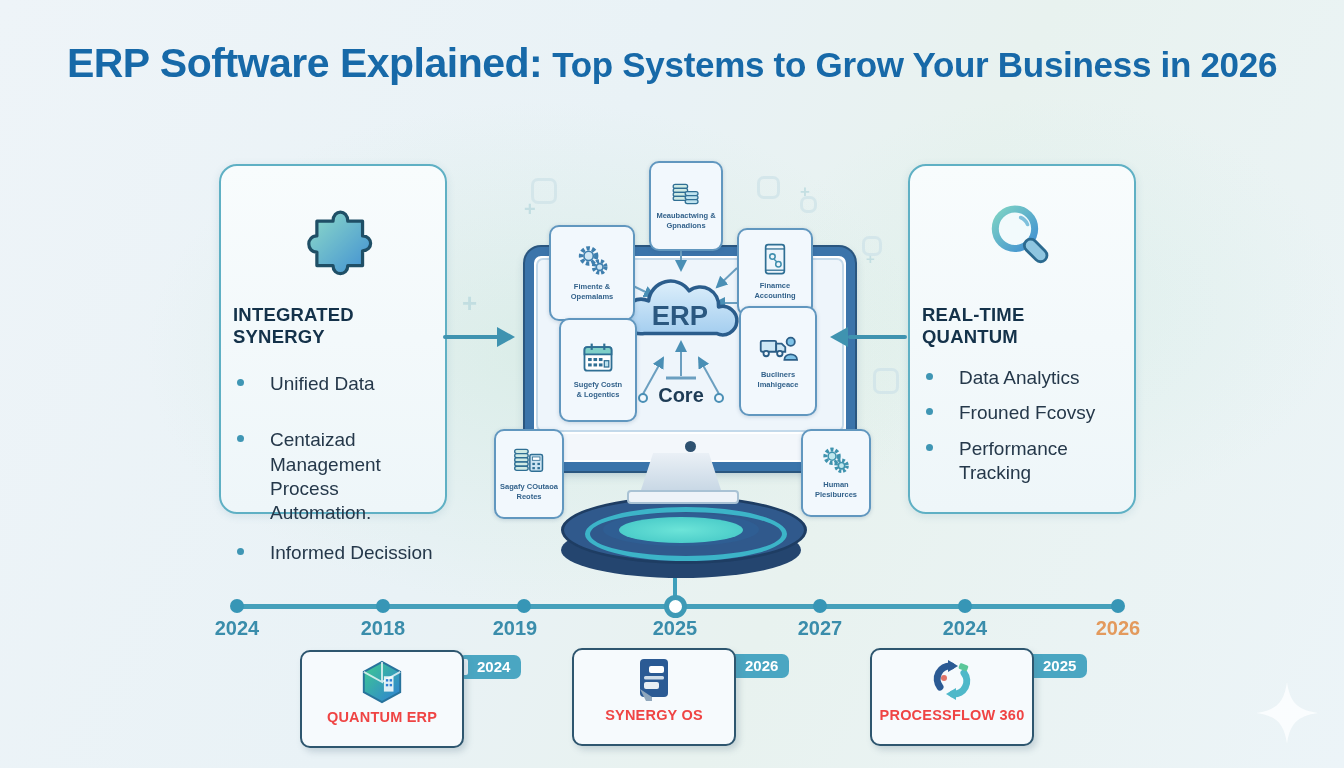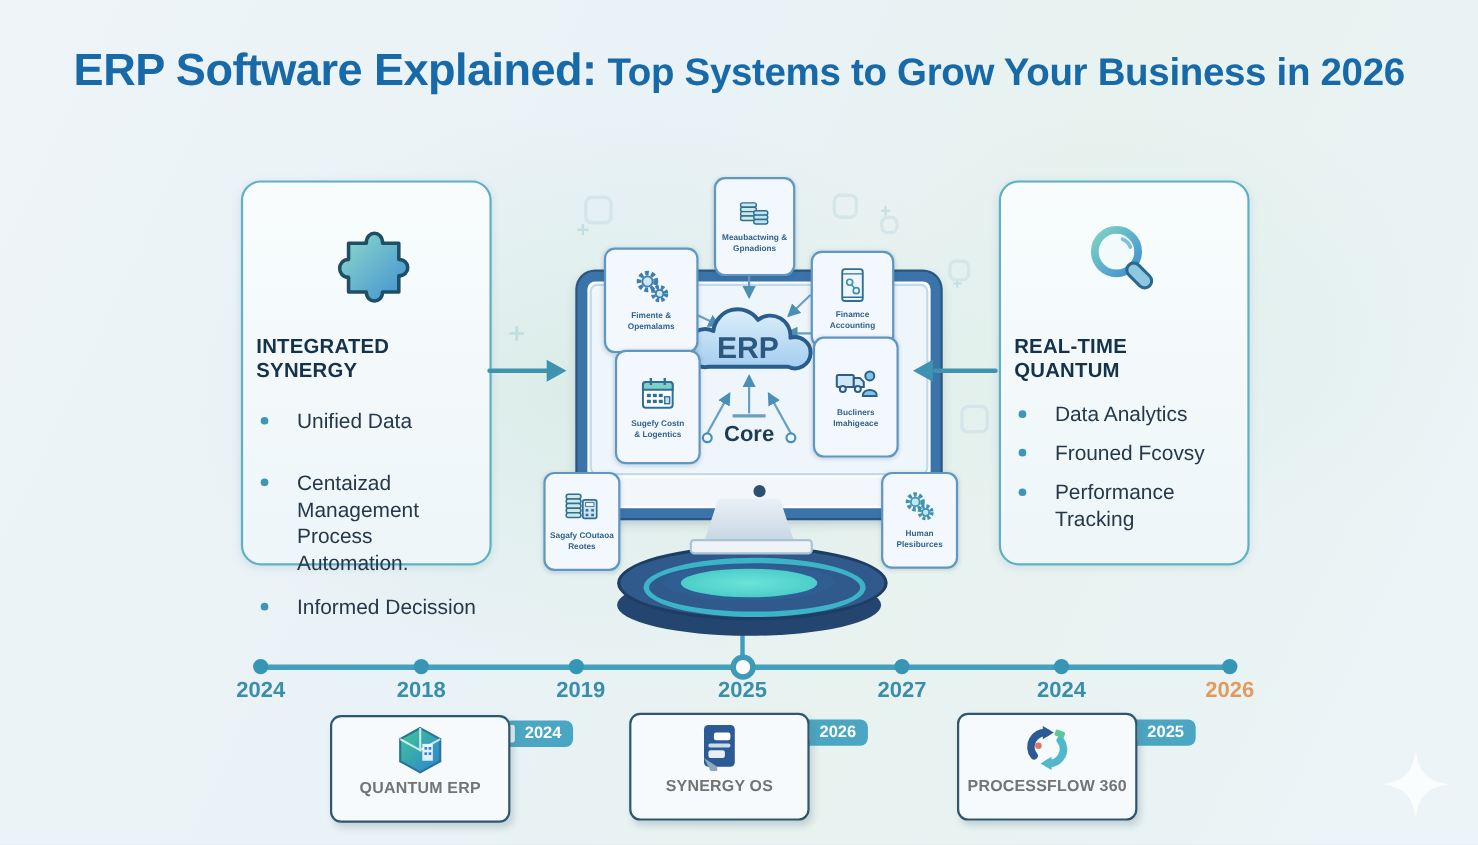--- a/index.html
+++ b/index.html
@@ -58,21 +58,21 @@
   .tl-line{position:absolute;left:237px;top:604px;width:881px;height:5px;background:#45a0bb;border-radius:3px;z-index:1;}
   .tl-dot{position:absolute;top:599px;width:14px;height:14px;border-radius:50%;background:#3796b6;z-index:2;}
   .tl-open{position:absolute;left:664px;top:595px;width:13px;height:13px;border-radius:50%;
     border:5px solid #3e9ab6;background:#fff;z-index:2;}
   .tl-label{position:absolute;top:617px;width:90px;text-align:center;font-size:20px;font-weight:800;color:#3a8dab;z-index:2;}
   .tl-label.hl{color:#e39a5d;}
   
   .card{position:absolute;width:160px;height:88px;background:#f6fafd;border:2.5px solid #2e566f;border-radius:10px;
     display:flex;flex-direction:column;align-items:center;justify-content:flex-start;padding-top:6px;z-index:6;
     box-shadow:3px 4px 6px rgba(90,120,140,.25);}
-  .card .pname{margin-top:3px;font-size:14.5px;font-weight:800;color:#737373;letter-spacing:.2px;white-space:nowrap;}
+  .card .pname{margin-top:3px;font-size:14.5px;font-weight:800;color:#ef4444;letter-spacing:.2px;white-space:nowrap;}
   .badge{position:absolute;background:#4aa6c2;color:#fff;font-size:15px;font-weight:800;
     padding:3px 11px 4px;border-radius:7px;z-index:5;}
   .badge::before{content:"";position:absolute;left:4px;top:4px;width:6px;height:16px;background:#eef4f8;border-radius:2px;}
   .badge span{margin-left:8px;}
   
   .plus{position:absolute;color:#b9d9de;font-weight:700;opacity:.75;z-index:0;}
   .sq{position:absolute;border:3px solid #cfe3e8;border-radius:7px;opacity:.8;z-index:0;}
   .sparkle{position:absolute;left:1256px;top:682px;z-index:1;}
 </style>
 </head>
@@ -326,21 +326,21 @@
   <div class="tl-line"></div>
   <div class="tl-dot" style="left:230px;"></div>
   <div class="tl-dot" style="left:376px;"></div>
   <div class="tl-dot" style="left:517px;"></div>
   <div class="tl-open"></div>
   <div class="tl-dot" style="left:813px;"></div>
   <div class="tl-dot" style="left:958px;"></div>
   <div class="tl-dot" style="left:1111px;"></div>
   <div class="tl-label" style="left:192px;">2024</div>
   <div class="tl-label" style="left:338px;">2018</div>
-  <div class="tl-label" style="left:483px;">2019</div>
+  <div class="tl-label" style="left:470px;">2019</div>
   <div class="tl-label" style="left:630px;">2025</div>
   <div class="tl-label" style="left:775px;">2027</div>
   <div class="tl-label" style="left:920px;">2024</div>
   <div class="tl-label hl" style="left:1073px;">2026</div>
 
   <div class="card" style="left:300px;top:650px;">
     <svg width="46" height="48" viewBox="0 0 48 48">
       <defs>
           <linearGradient id="gq" x1="0" y1="0" x2="1" y2="1">
         <stop offset="0" stop-color="#3ecb8f"></stop>

